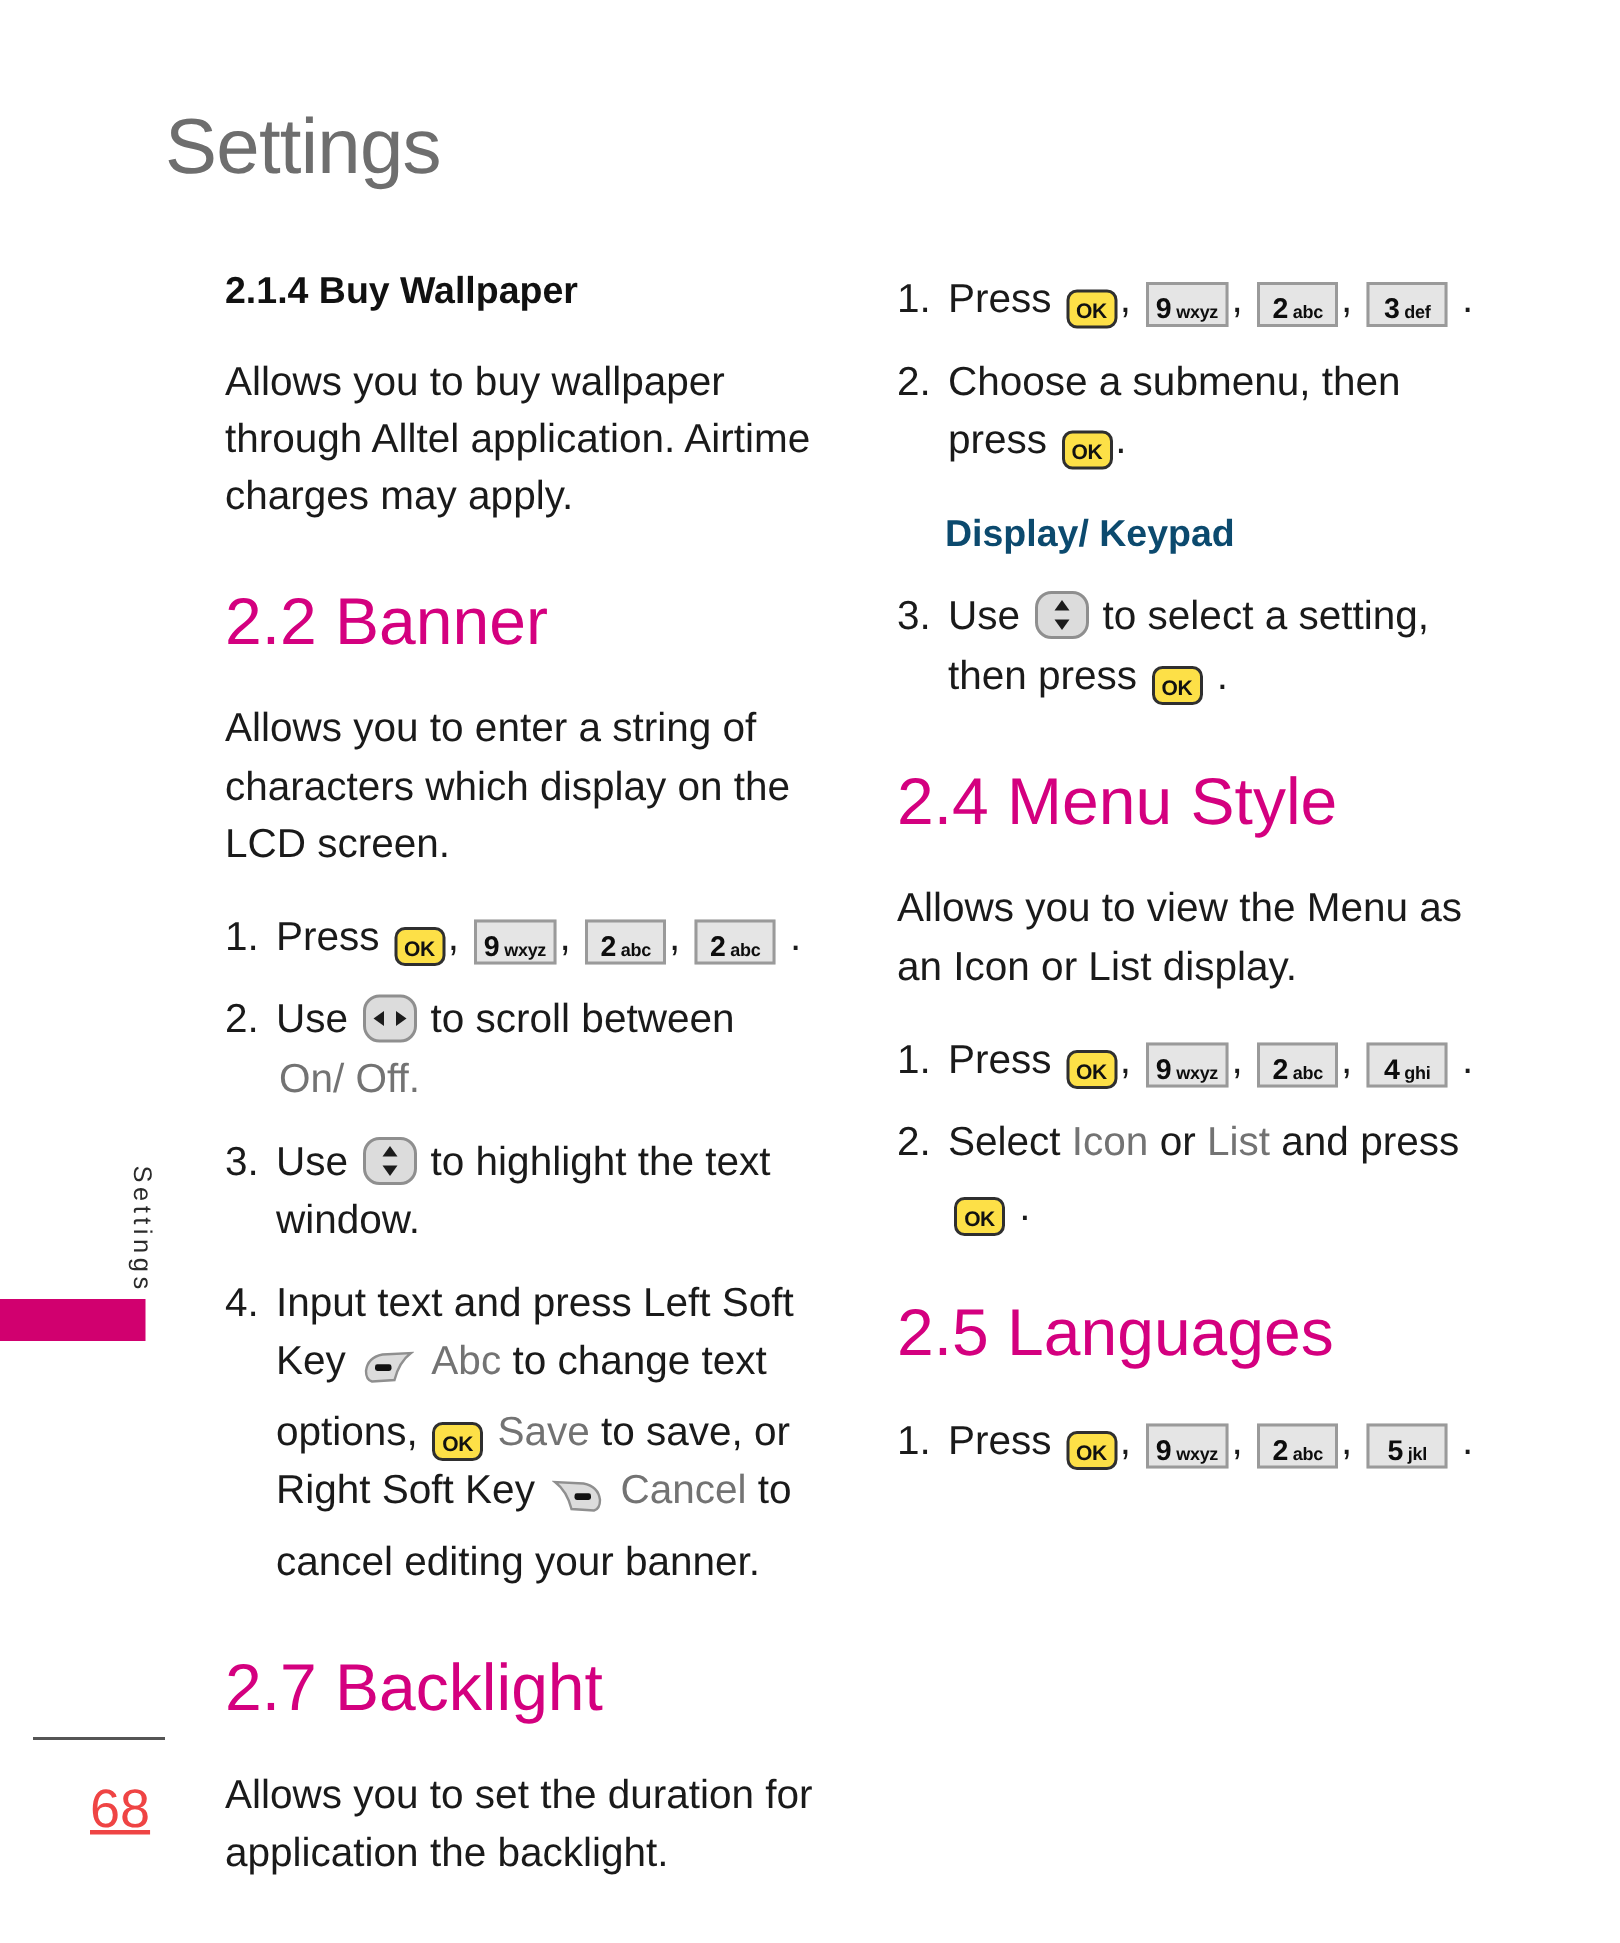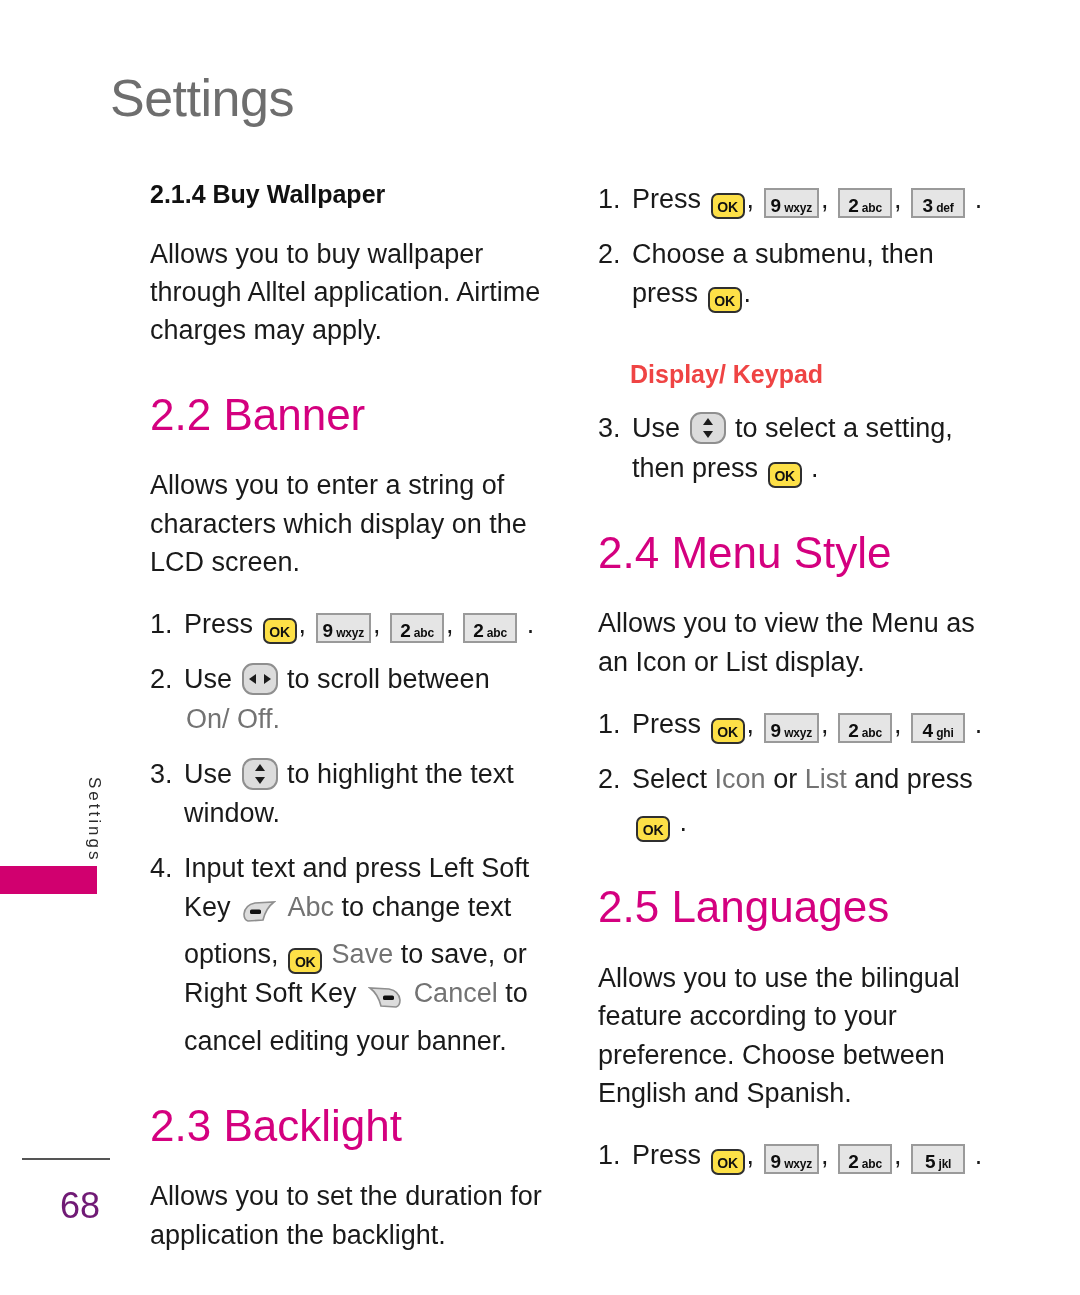--- a/index.html
+++ b/index.html
@@ -71,22 +71,22 @@
   h2.section-heading {
     font-size: 44px;
     font-weight: normal;
     color: #d4007f;
     margin: 40px 0 26px 0;
     line-height: 1.15;
   }
   h3.inline-heading {
     font-size: 25px;
     font-weight: bold;
-    color: #ef4444;
-    margin: 46px 0 20px 0;
+    color: #0c4a6e;
+    margin: 28px 0 20px 0;
     padding-left: 32px;
     line-height: 1.2;
   }
 
   p.body-text {
     font-size: 27px;
     font-weight: 300;
     line-height: 1.42;
     margin: 0 0 24px 0;
     color: #1a1a1a;
@@ -207,21 +207,22 @@
     width: 88px;
     height: 2px;
     background: #555555;
   }
   .page-number {
     position: absolute;
     left: 60px;
     top: 1185px;
     font-size: 36px;
     font-weight: 300;
-    color: #701a75;
+    color: #ef4444;
+    text-decoration: underline;
   }
 </style>
 </head>
 <body>
 
 <div class="page-title">Settings</div>
 
 <div class="side-tab-label">Settings</div>
 <div class="side-tab-marker"></div>
 
@@ -279,21 +280,21 @@
           <path d="M32 14 Q31 5 21 3 L2 2 Q10 8 13 20 L28 21 Q32 20 32 14 Z" fill="#dcdcdc" stroke="#8f8f8f" stroke-width="1.6"></path>
           <rect x="15" y="9.5" width="11" height="4.5" rx="1.6" fill="#111111"></rect>
         </svg>
       </span>
       <span class="bold-term">Cancel</span>
       <span>to cancel editing your banner.</span>
     </li>
 
   </ol>
 
-  <h2 class="section-heading">2.3 Backlight</h2>
+  <h2 class="section-heading">2.7 Backlight</h2>
   <p class="body-text">Allows you to set the duration for application the backlight.</p>
 
 </div>
 
 <div class="column col-right">
 
   <ol class="steps">
 
     <li>
       <span class="step-num">1.</span>
@@ -350,21 +351,20 @@
       <span>and press</span>
       <div style="margin-left:2px; margin-top:4px;">
         <span class="key key-ok">OK</span>
         <span>.</span>
       </div>
     </li>
 
   </ol>
 
   <h2 class="section-heading">2.5 Languages</h2>
-  <p class="body-text">Allows you to use the bilingual feature according to your preference. Choose between English and Spanish.</p>
 
   <ol class="steps">
     <li>
       <span class="step-num">1.</span>
       <span>Press</span>
       <span class="key key-ok">OK</span><span>,</span>
       <span class="key key-num"><span class="kn-digit">9</span><span class="kn-letters">wxyz</span></span><span>,</span>
       <span class="key key-num"><span class="kn-digit">2</span><span class="kn-letters">abc</span></span><span>,</span>
       <span class="key key-num"><span class="kn-digit">5</span><span class="kn-letters">jkl</span></span>
       <span>.</span>

